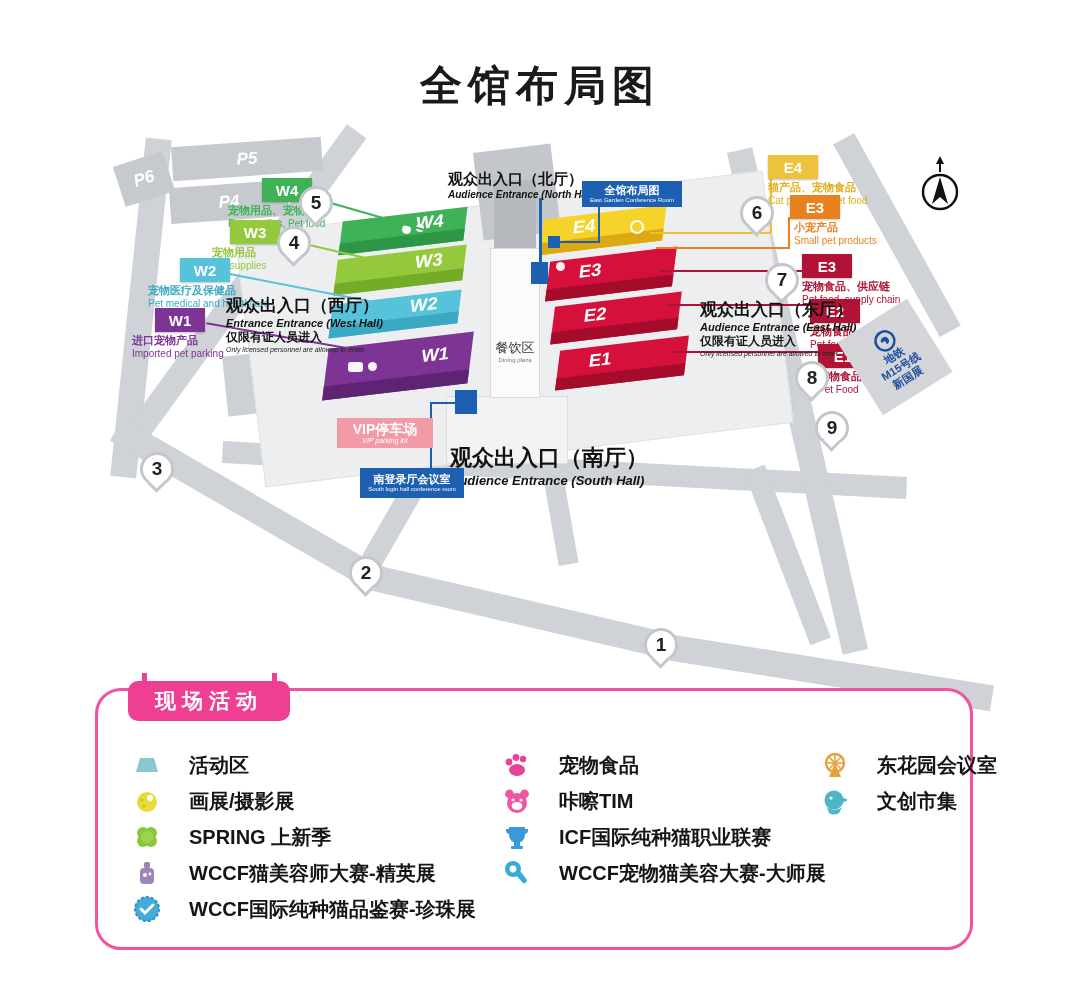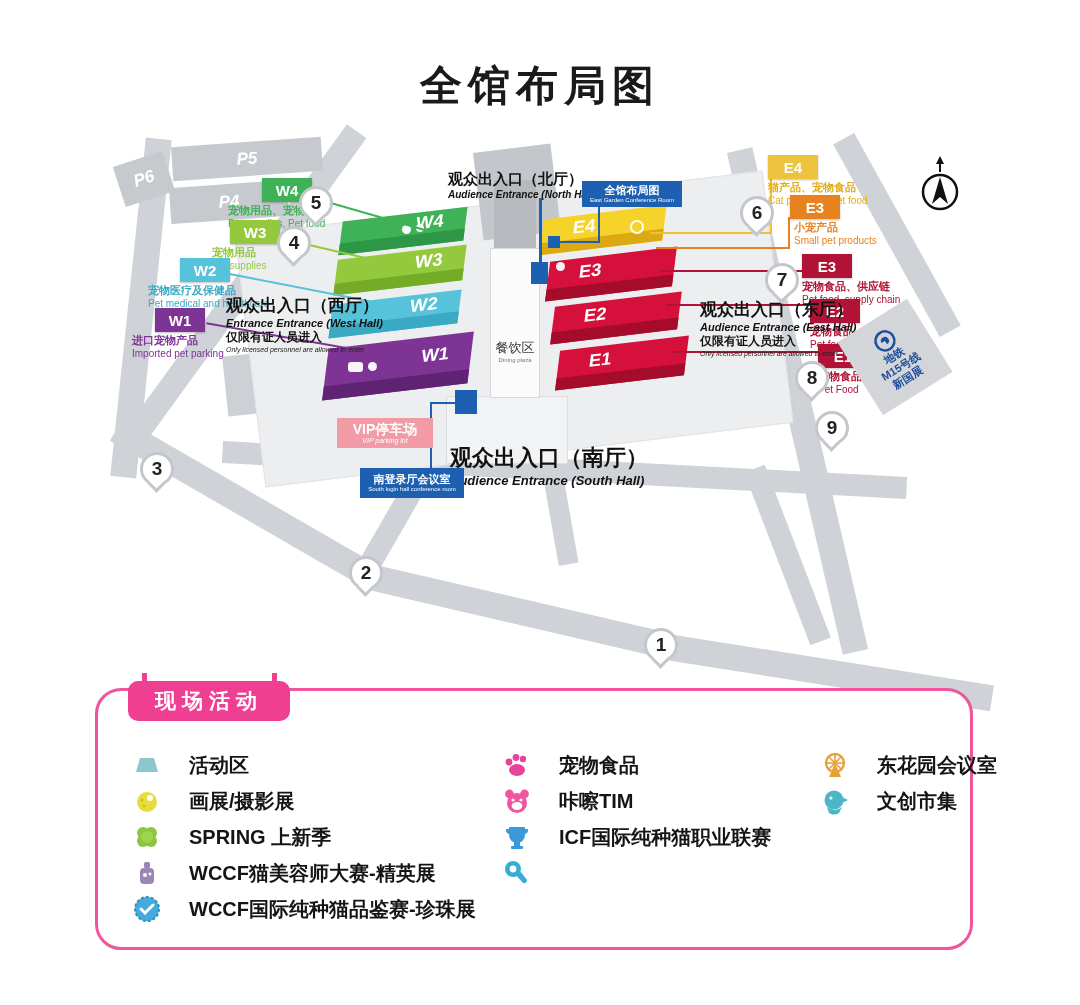--- a/index.html
+++ b/index.html
@@ -407,20 +407,21 @@
         <rect x="8" y="23" width="12" height="3" rx="1" fill="#3a9ad9"></rect>
       </svg>
     <span>ICF国际纯种猫职业联赛</span>
   </div>
   <div class="li" style="left:405px;top:168px;">
     <svg viewBox="0 0 28 28">
         <circle cx="10" cy="10" r="8" fill="#35aed6"></circle>
         <circle cx="10" cy="10" r="3.4" fill="#fff"></circle>
         <path d="M13 16 l7 8 a3 3 0 0 0 4 -3 l-6 -8 z" fill="#35aed6"></path>
       </svg>
+    <span>WCCF宠物猫美容大赛-大师展</span>
   </div>
 
   <div class="li" style="left:723px;top:60px;">
     <svg viewBox="0 0 28 28">
         <circle cx="14" cy="12" r="9" fill="none" stroke="#e8a13a" stroke-width="2.4"></circle>
         <line x1="14" y1="3" x2="14" y2="21" stroke="#e8a13a" stroke-width="1.6"></line>
         <line x1="5" y1="12" x2="23" y2="12" stroke="#e8a13a" stroke-width="1.6"></line>
         <line x1="8" y1="6" x2="20" y2="18" stroke="#e8a13a" stroke-width="1.6"></line>
         <line x1="20" y1="6" x2="8" y2="18" stroke="#e8a13a" stroke-width="1.6"></line>
         <polygon points="14,12 8,26 20,26" fill="#e8a13a"></polygon>

